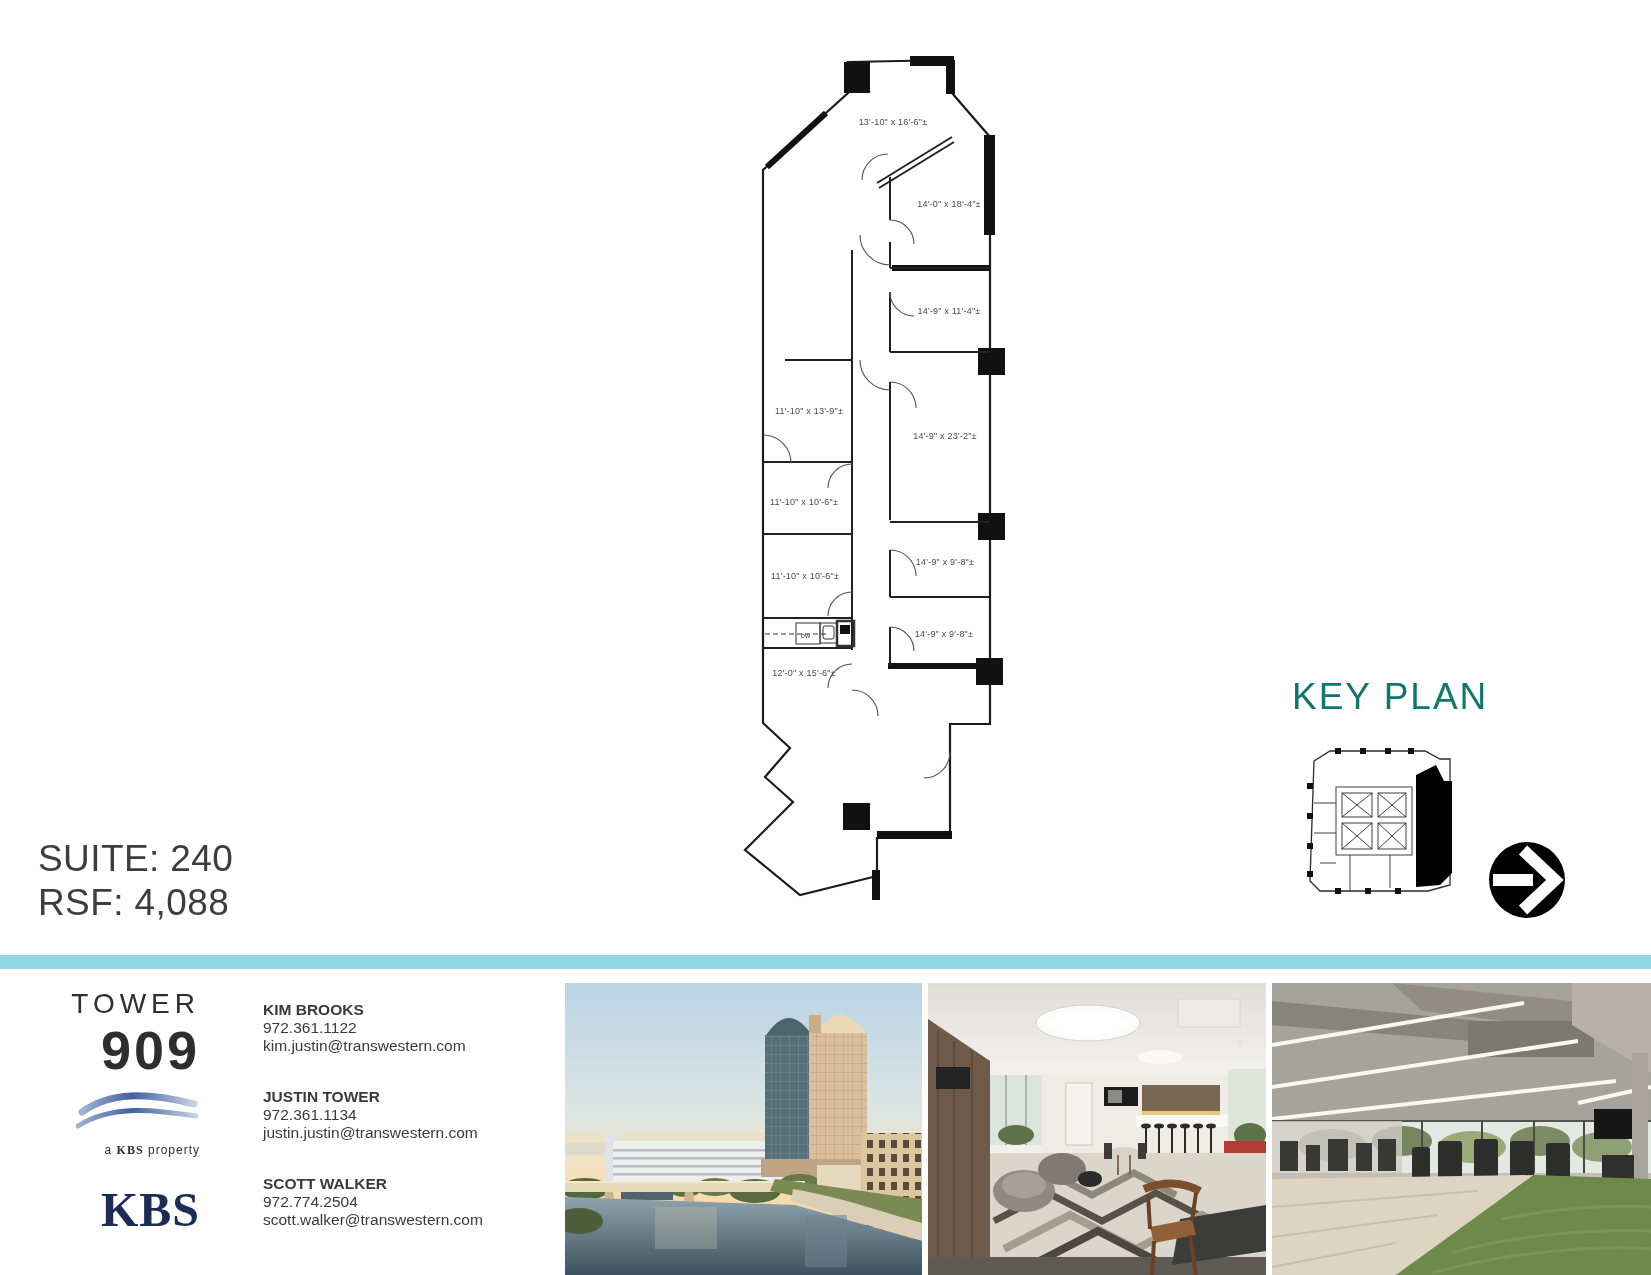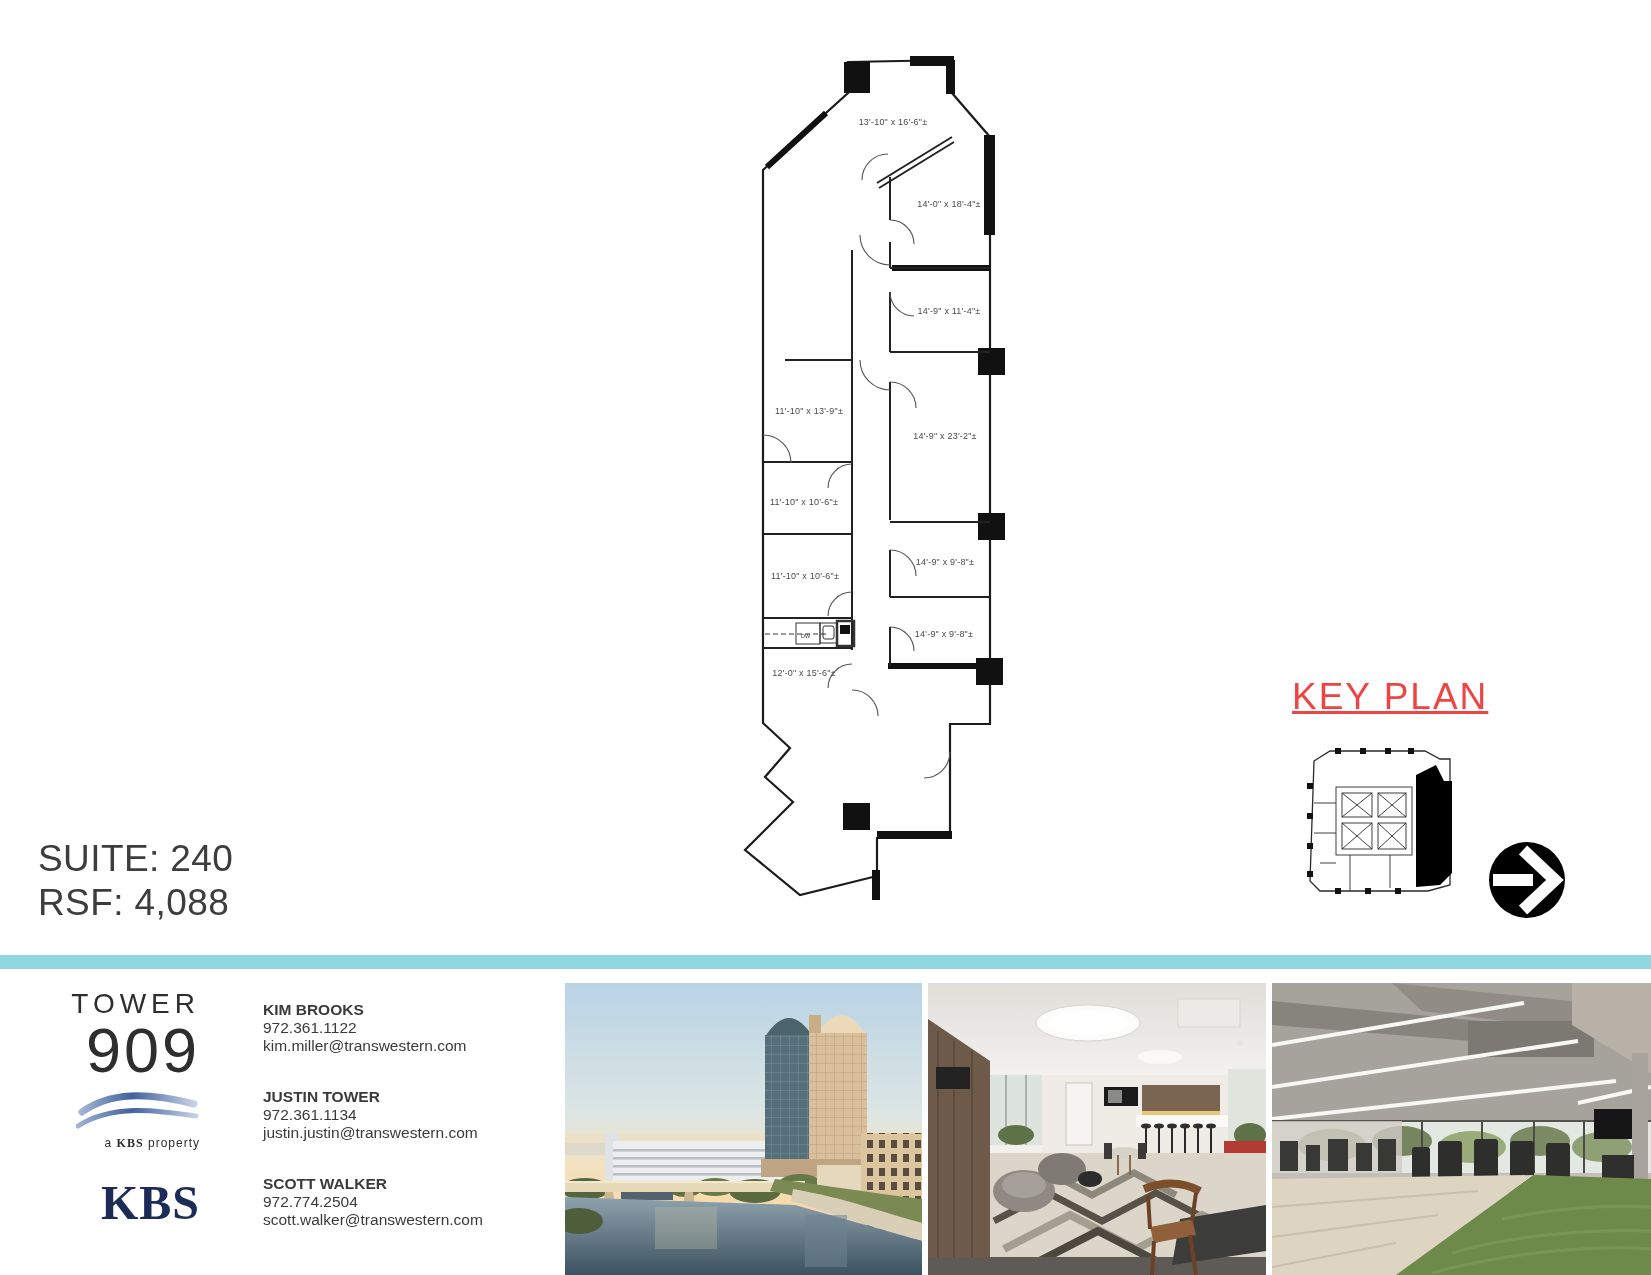--- a/index.html
+++ b/index.html
@@ -7,27 +7,27 @@
         font-family:"Liberation Sans",sans-serif;}
   .abs{position:absolute;}
   
   .plan-wrap{position:absolute;left:740px;top:52px;width:272px;height:850px;}
   .room-label{position:absolute;transform:translate(-50%,-50%);font-size:9px;color:#4a4a4a;
               letter-spacing:.2px;white-space:nowrap;}
   
   .suite-line{position:absolute;left:38px;font-size:37px;color:#3d3d3d;letter-spacing:.4px;text-align:center;}
   
   .keyplan-title{position:absolute;left:1292px;top:676px;font-size:37px;font-weight:300;
-                 letter-spacing:2px;color:#ef4444;white-space:nowrap;text-decoration:underline;}
+                 letter-spacing:2px;color:#0f766e;white-space:nowrap;}
   .teal-bar{position:absolute;left:0;top:955px;width:1651px;height:14px;}
   
   .logo-block{position:absolute;left:50px;top:988px;width:150px;text-align:right;color:#2e2e2e;}
   .logo-tower{font-size:28px;letter-spacing:5px;font-weight:400;}
-  .logo-909{font-size:63px;letter-spacing:3px;line-height:60px;font-weight:400;}
-  .logo-tagline{font-size:12px;letter-spacing:1px;color:#2f2f2f;}
+  .logo-909{font-size:54px;letter-spacing:3px;line-height:60px;font-weight:700;}
+  .logo-tagline{font-size:12px;letter-spacing:1px;color:#2f2f2f;margin-top:7px;}
   .logo-tagline .b{font-weight:700;font-family:"Liberation Serif",serif;}
   .logo-kbs{font-family:"Liberation Serif",serif;font-weight:700;font-size:48px;color:#1d2b57;
             letter-spacing:1px;margin-top:24px;}
   
   .contacts{position:absolute;left:263px;top:1001px;font-size:15.5px;color:#3a3a3a;line-height:18px;}
   .contact{margin-bottom:33px;}
   .contact .name{font-weight:700;}
   
   .photo{position:absolute;top:983px;height:292px;overflow:hidden;background:#ddd;}
   .photo svg{display:block;}
@@ -172,21 +172,21 @@
       <span class="b">KBS</span>
       <span>property</span>
     </div>
     <div class="logo-kbs">KBS</div>
   </div>
 
   <div class="contacts">
     <div class="contact">
       <div class="name">KIM BROOKS</div>
       <div>972.361.1122</div>
-      <div>kim.miller@transwestern.com</div>
+      <div>kim.justin@transwestern.com</div>
     </div>
     <div class="contact">
       <div class="name">JUSTIN TOWER</div>
       <div>972.361.1134</div>
       <div>justin.justin@transwestern.com</div>
     </div>
     <div class="contact">
       <div class="name">SCOTT WALKER</div>
       <div>972.774.2504</div>
       <div>scott.walker@transwestern.com</div>

